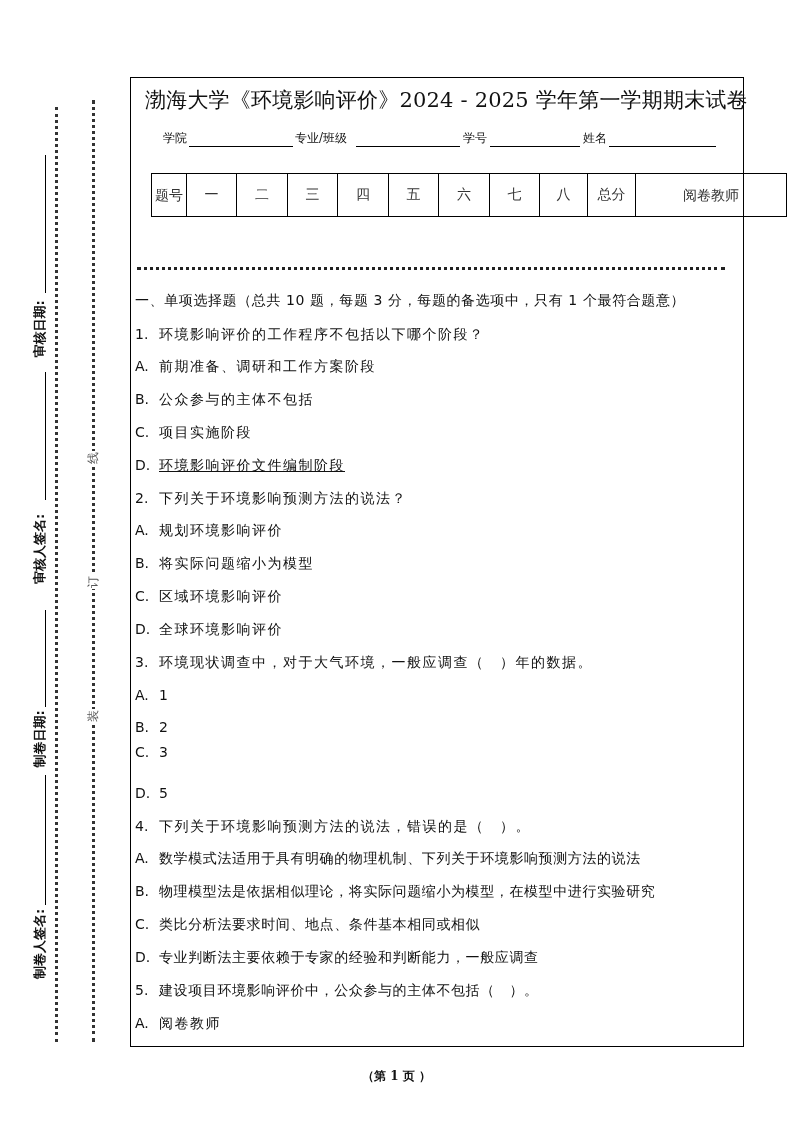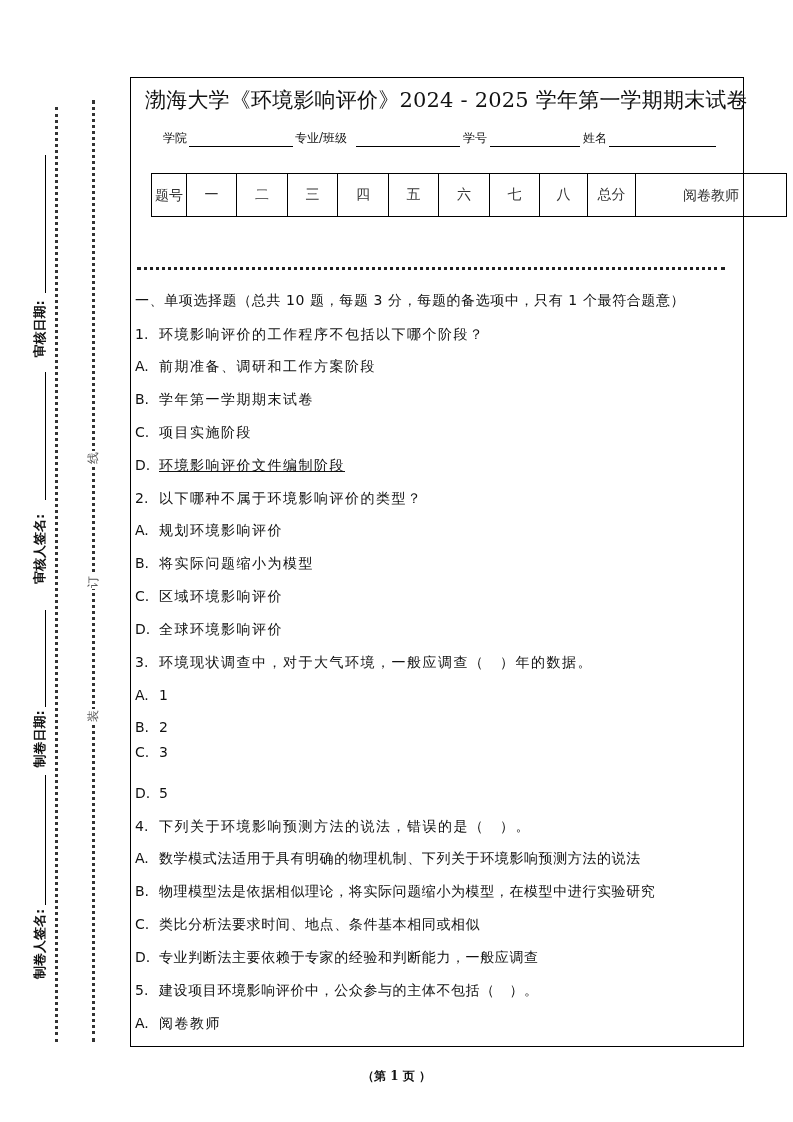--- a/index.html
+++ b/index.html
@@ -78,25 +78,25 @@
 </tbody>
   </table>
 
 <div class="hr-dots"></div>
 
 <div>
   <div class="q" style="top:292px;letter-spacing:0.6px;">一、单项选择题（总共 10 题，每题 3 分，每题的备选项中，只有 1 个最符合题意）</div>
 
   <div class="q" style="top:326px;"><span class="lbl">1.</span><span>环境影响评价的工作程序不包括以下哪个阶段？</span></div>
   <div class="q" style="top:358px;"><span class="lbl">A.</span><span>前期准备、调研和工作方案阶段</span></div>
-  <div class="q" style="top:391px;"><span class="lbl">B.</span><span>学年第一学期期末试卷</span></div>
+  <div class="q" style="top:391px;"><span class="lbl">B.</span><span>公众参与的主体不包括</span></div>
   <div class="q" style="top:424px;"><span class="lbl">C.</span><span>项目实施阶段</span></div>
   <div class="q" style="top:457px;text-decoration:underline;"><span class="lbl">D.</span><span>环境影响评价文件编制阶段</span></div>
 
-  <div class="q" style="top:490px;"><span class="lbl">2.</span><span>以下哪种不属于环境影响评价的类型？</span></div>
+  <div class="q" style="top:490px;"><span class="lbl">2.</span><span>下列关于环境影响预测方法的说法？</span></div>
   <div class="q" style="top:522px;"><span class="lbl">A.</span><span>规划环境影响评价</span></div>
   <div class="q" style="top:555px;"><span class="lbl">B.</span><span>将实际问题缩小为模型</span></div>
   <div class="q" style="top:588px;"><span class="lbl">C.</span><span>区域环境影响评价</span></div>
   <div class="q" style="top:621px;"><span class="lbl">D.</span><span>全球环境影响评价</span></div>
 
   <div class="q" style="top:654px;"><span class="lbl">3.</span><span>环境现状调查中，对于大气环境，一般应调查（　）年的数据。</span></div>
   <div class="q" style="top:687px;"><span class="lbl">A.</span><span>1</span></div>
   <div class="q" style="top:719px;"><span class="lbl">B.</span><span>2</span></div>
   <div class="q" style="top:744px;"><span class="lbl">C.</span><span>3</span></div>
   <div class="q" style="top:785px;"><span class="lbl">D.</span><span>5</span></div>

